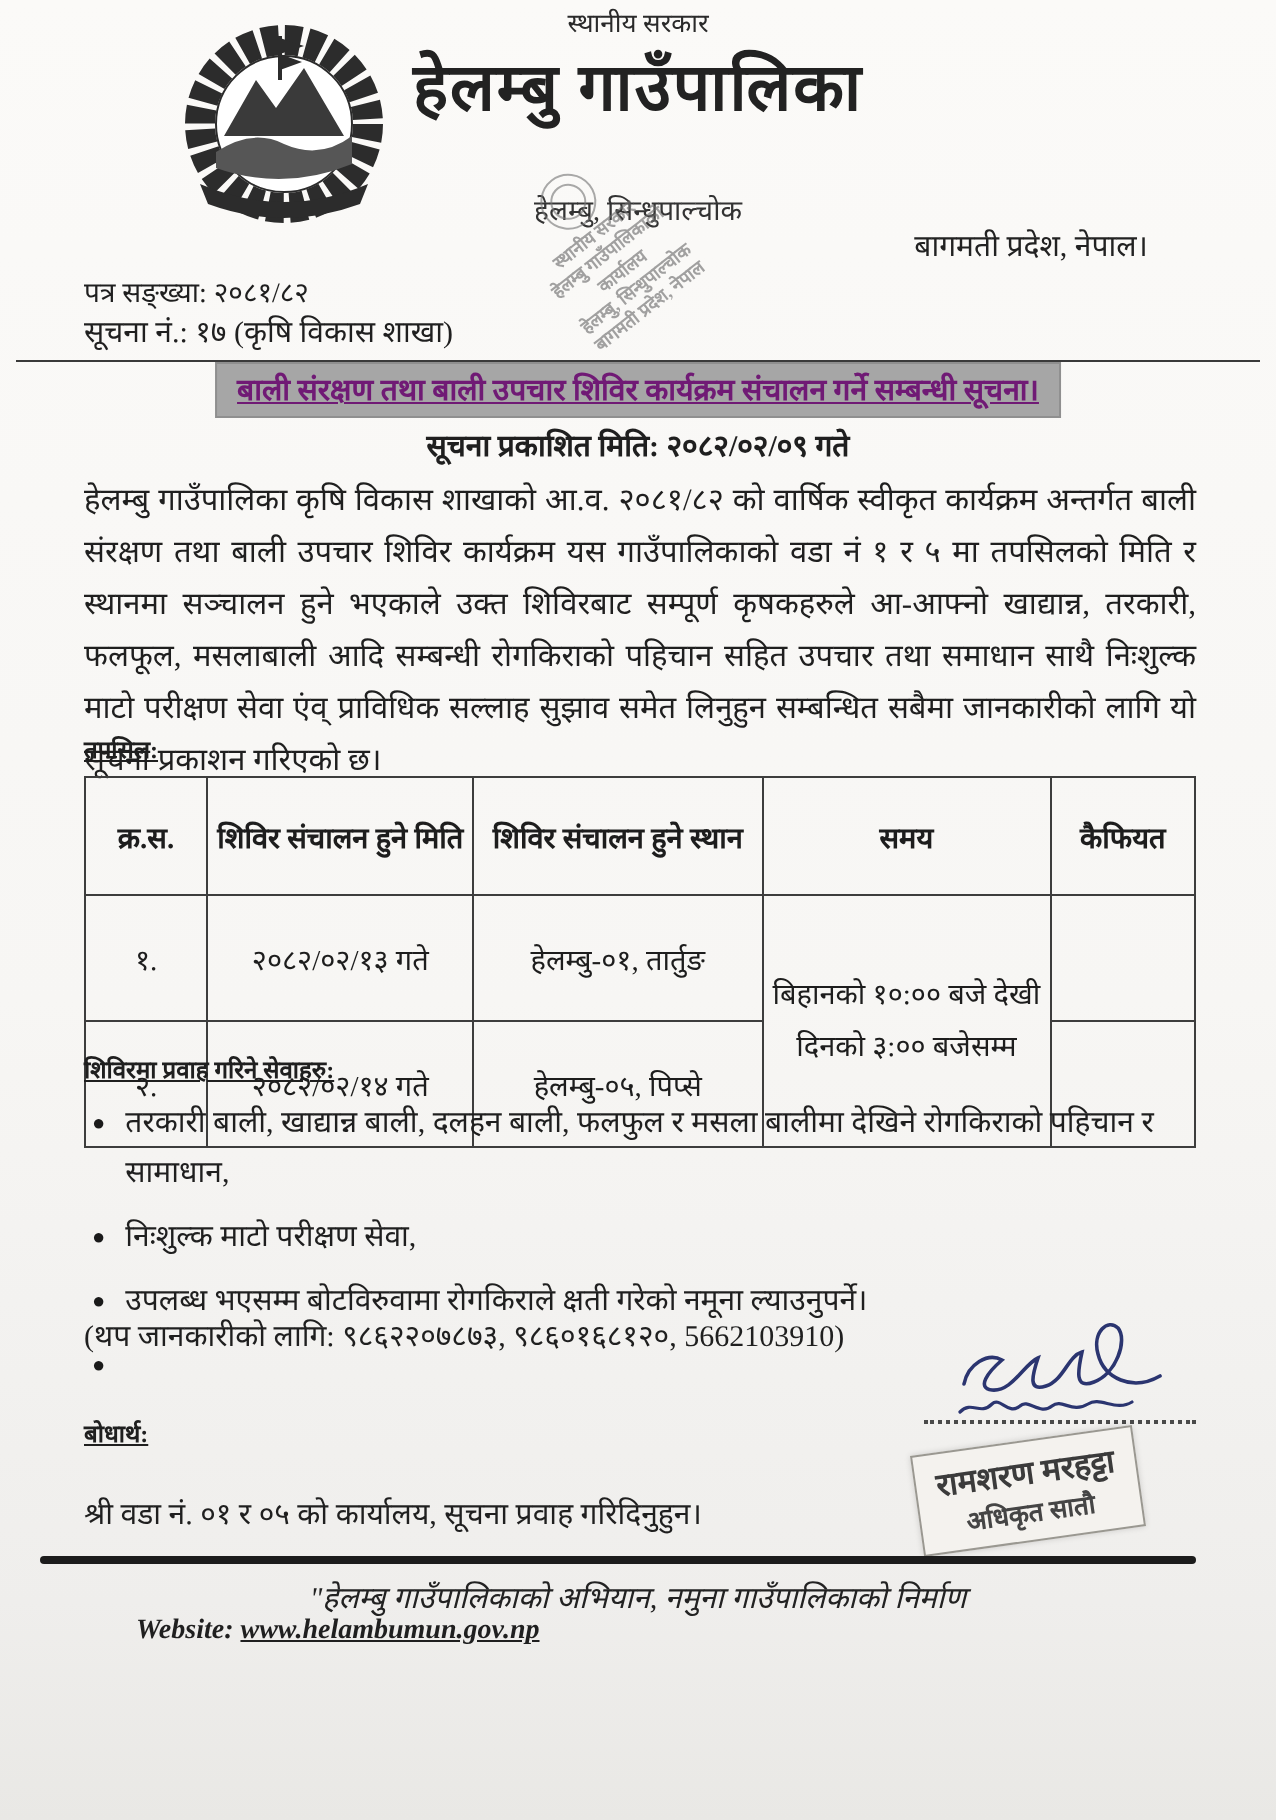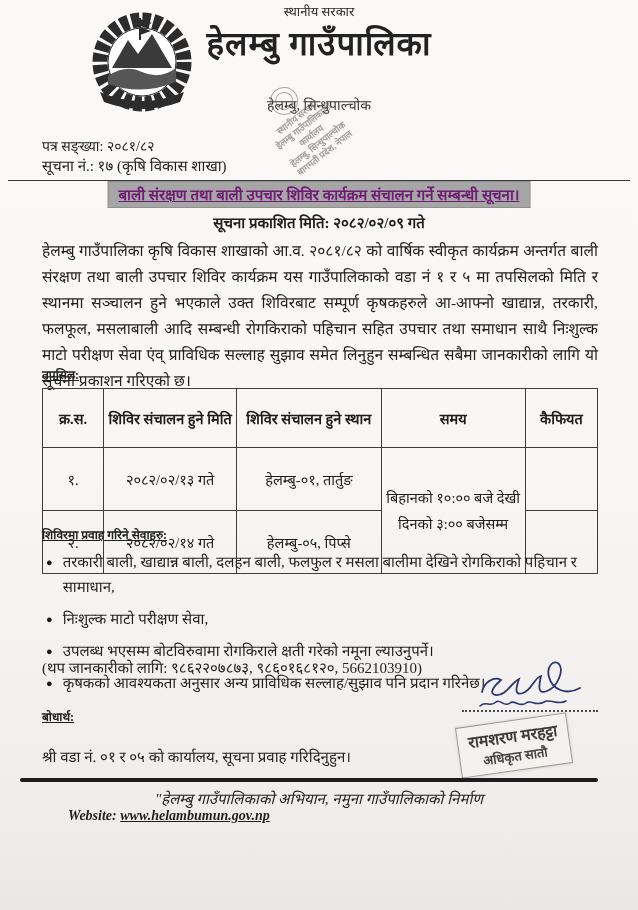--- a/index.html
+++ b/index.html
@@ -126,20 +126,21 @@
 
   <div class="abs round-stamp">
     <div class="stamp-emblem"></div>
     <div>स्थानीय सरकार</div>
     <div>हेलम्बु गाउँपालिकाको</div>
     <div>कार्यालय</div>
     <div>हेलम्बु, सिन्धुपाल्चोक</div>
     <div>बागमती प्रदेश, नेपाल</div>
   </div>
 
+  <div class="abs province">बागमती प्रदेश, नेपाल।</div>
 
   <div class="abs letter-no">पत्र सङ्ख्या: २०८१/८२</div>
   <div class="abs notice-no">सूचना नं.: १७ (कृषि विकास शाखा)</div>
 
   <div class="abs subject-rule"></div>
   <div class="abs subject-box">बाली संरक्षण तथा बाली उपचार शिविर कार्यक्रम संचालन गर्ने सम्बन्धी सूचना।</div>
   <div class="abs center pub-date">सूचना प्रकाशित मिति: २०८२/०२/०९ गते</div>
 
   <p class="abs body-par">हेलम्बु गाउँपालिका कृषि विकास शाखाको आ.व. २०८१/८२ को वार्षिक स्वीकृत कार्यक्रम अन्तर्गत बाली संरक्षण तथा बाली उपचार शिविर कार्यक्रम यस गाउँपालिकाको वडा नं १ र ५ मा तपसिलको मिति र स्थानमा सञ्चालन हुने भएकाले उक्त शिविरबाट सम्पूर्ण कृषकहरुले आ-आफ्नो खाद्यान्न, तरकारी, फलफूल, मसलाबाली आदि सम्बन्धी रोगकिराको पहिचान सहित उपचार तथा समाधान साथै निःशुल्क माटो परीक्षण सेवा एंव् प्राविधिक सल्लाह सुझाव समेत लिनुहुन सम्बन्धित सबैमा जानकारीको लागि यो सूचना प्रकाशन गरिएको छ।</p>
 
@@ -191,21 +192,20 @@
     <li>
         <span class="dot">●</span>
         <span>निःशुल्क माटो परीक्षण सेवा,</span>
       </li>
     <li>
         <span class="dot">●</span>
         <span>उपलब्ध भएसम्म बोटविरुवामा रोगकिराले क्षती गरेको नमूना ल्याउनुपर्ने।</span>
       </li>
     <li>
         <span class="dot">●</span>
-        <span>कृषकको आवश्यकता अनुसार अन्य प्राविधिक सल्लाह/सुझाव पनि प्रदान गरिनेछ।</span>
       </li>
   </ul>
 
   <div class="abs contact-note">(थप जानकारीको लागि: ९८६२२०७८७३, ९८६०१६८१२०, 5662103910)</div>
 
   <div class="abs sig-block">
     <svg class="sig-scribble" width="130" height="58" viewBox="0 0 130 58" xmlns="http://www.w3.org/2000/svg">
       <path d="M8 34 C10 24 20 18 27 22 C20 28 14 36 22 37 C32 38 38 24 45 21 C42 30 40 38 49 35 C58 32 60 20 67 18 C65 27 63 37 73 33 C84 29 90 12 85 6 C80 1 72 8 75 19 C78 31 92 38 106 30" fill="none" stroke="#2b3570" stroke-width="1.8" stroke-linecap="round"></path>
       <path d="M6 48 C12 42 16 50 22 44 C26 40 30 50 36 45 C40 41 46 50 52 45 C57 41 62 49 70 44 C76 40 84 48 92 43" fill="none" stroke="#2b3570" stroke-width="1.6" stroke-linecap="round"></path>
     </svg>

